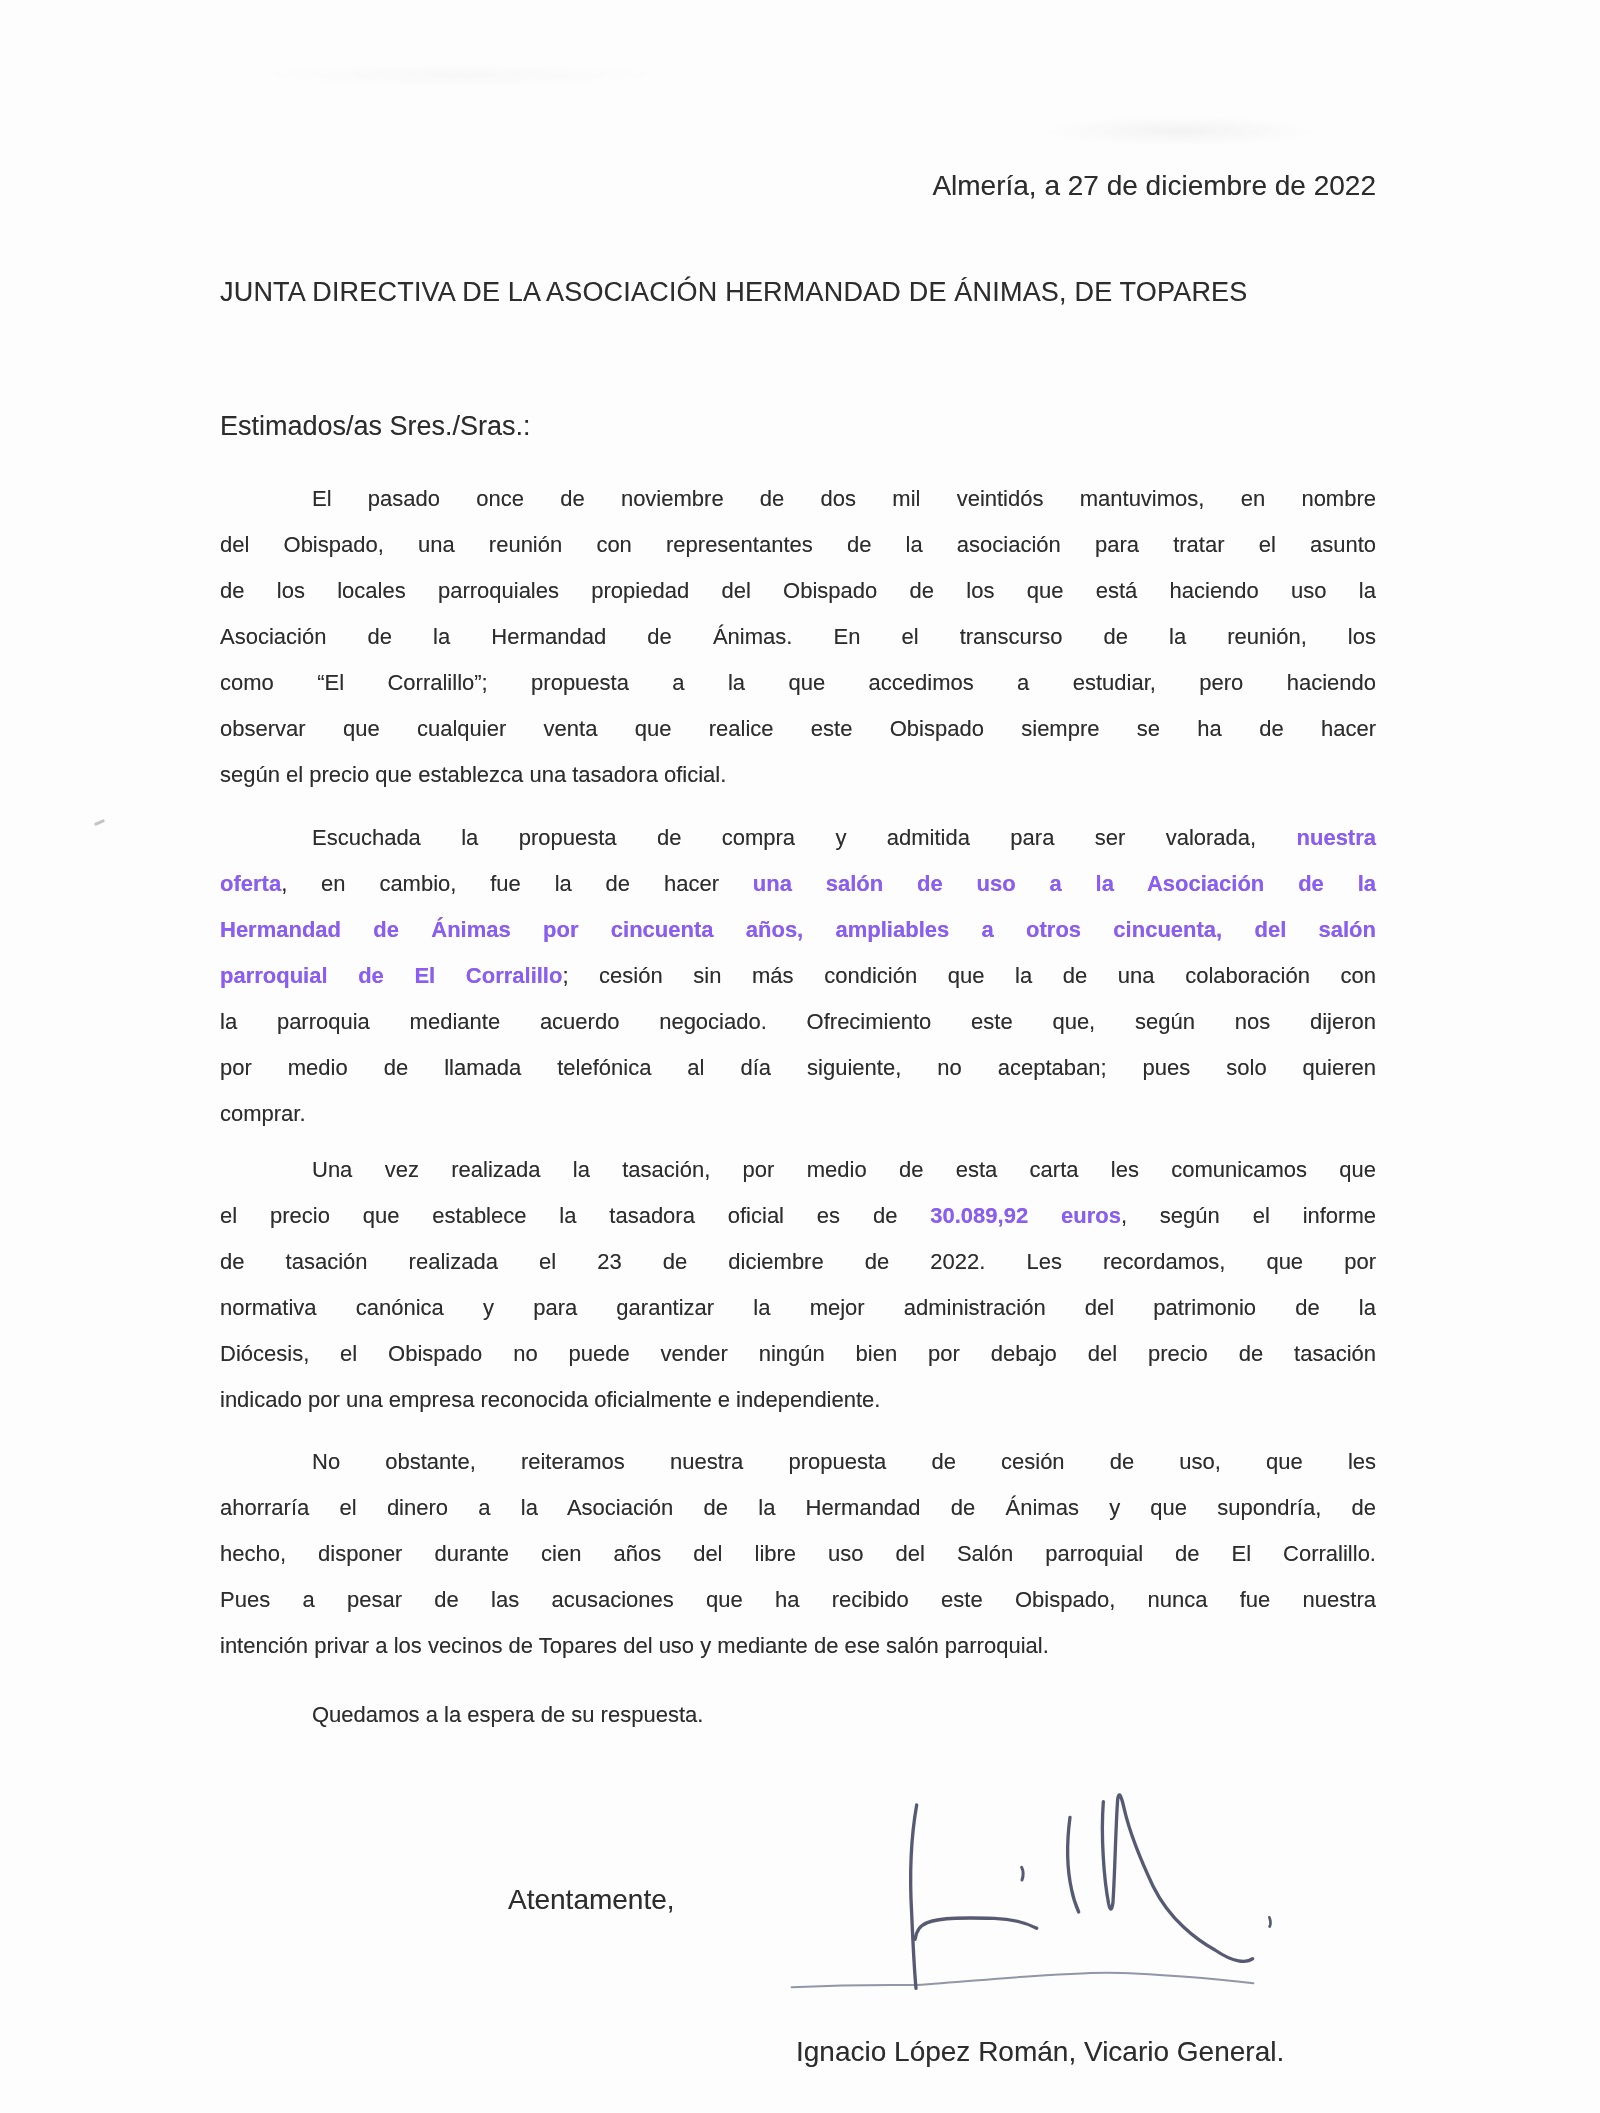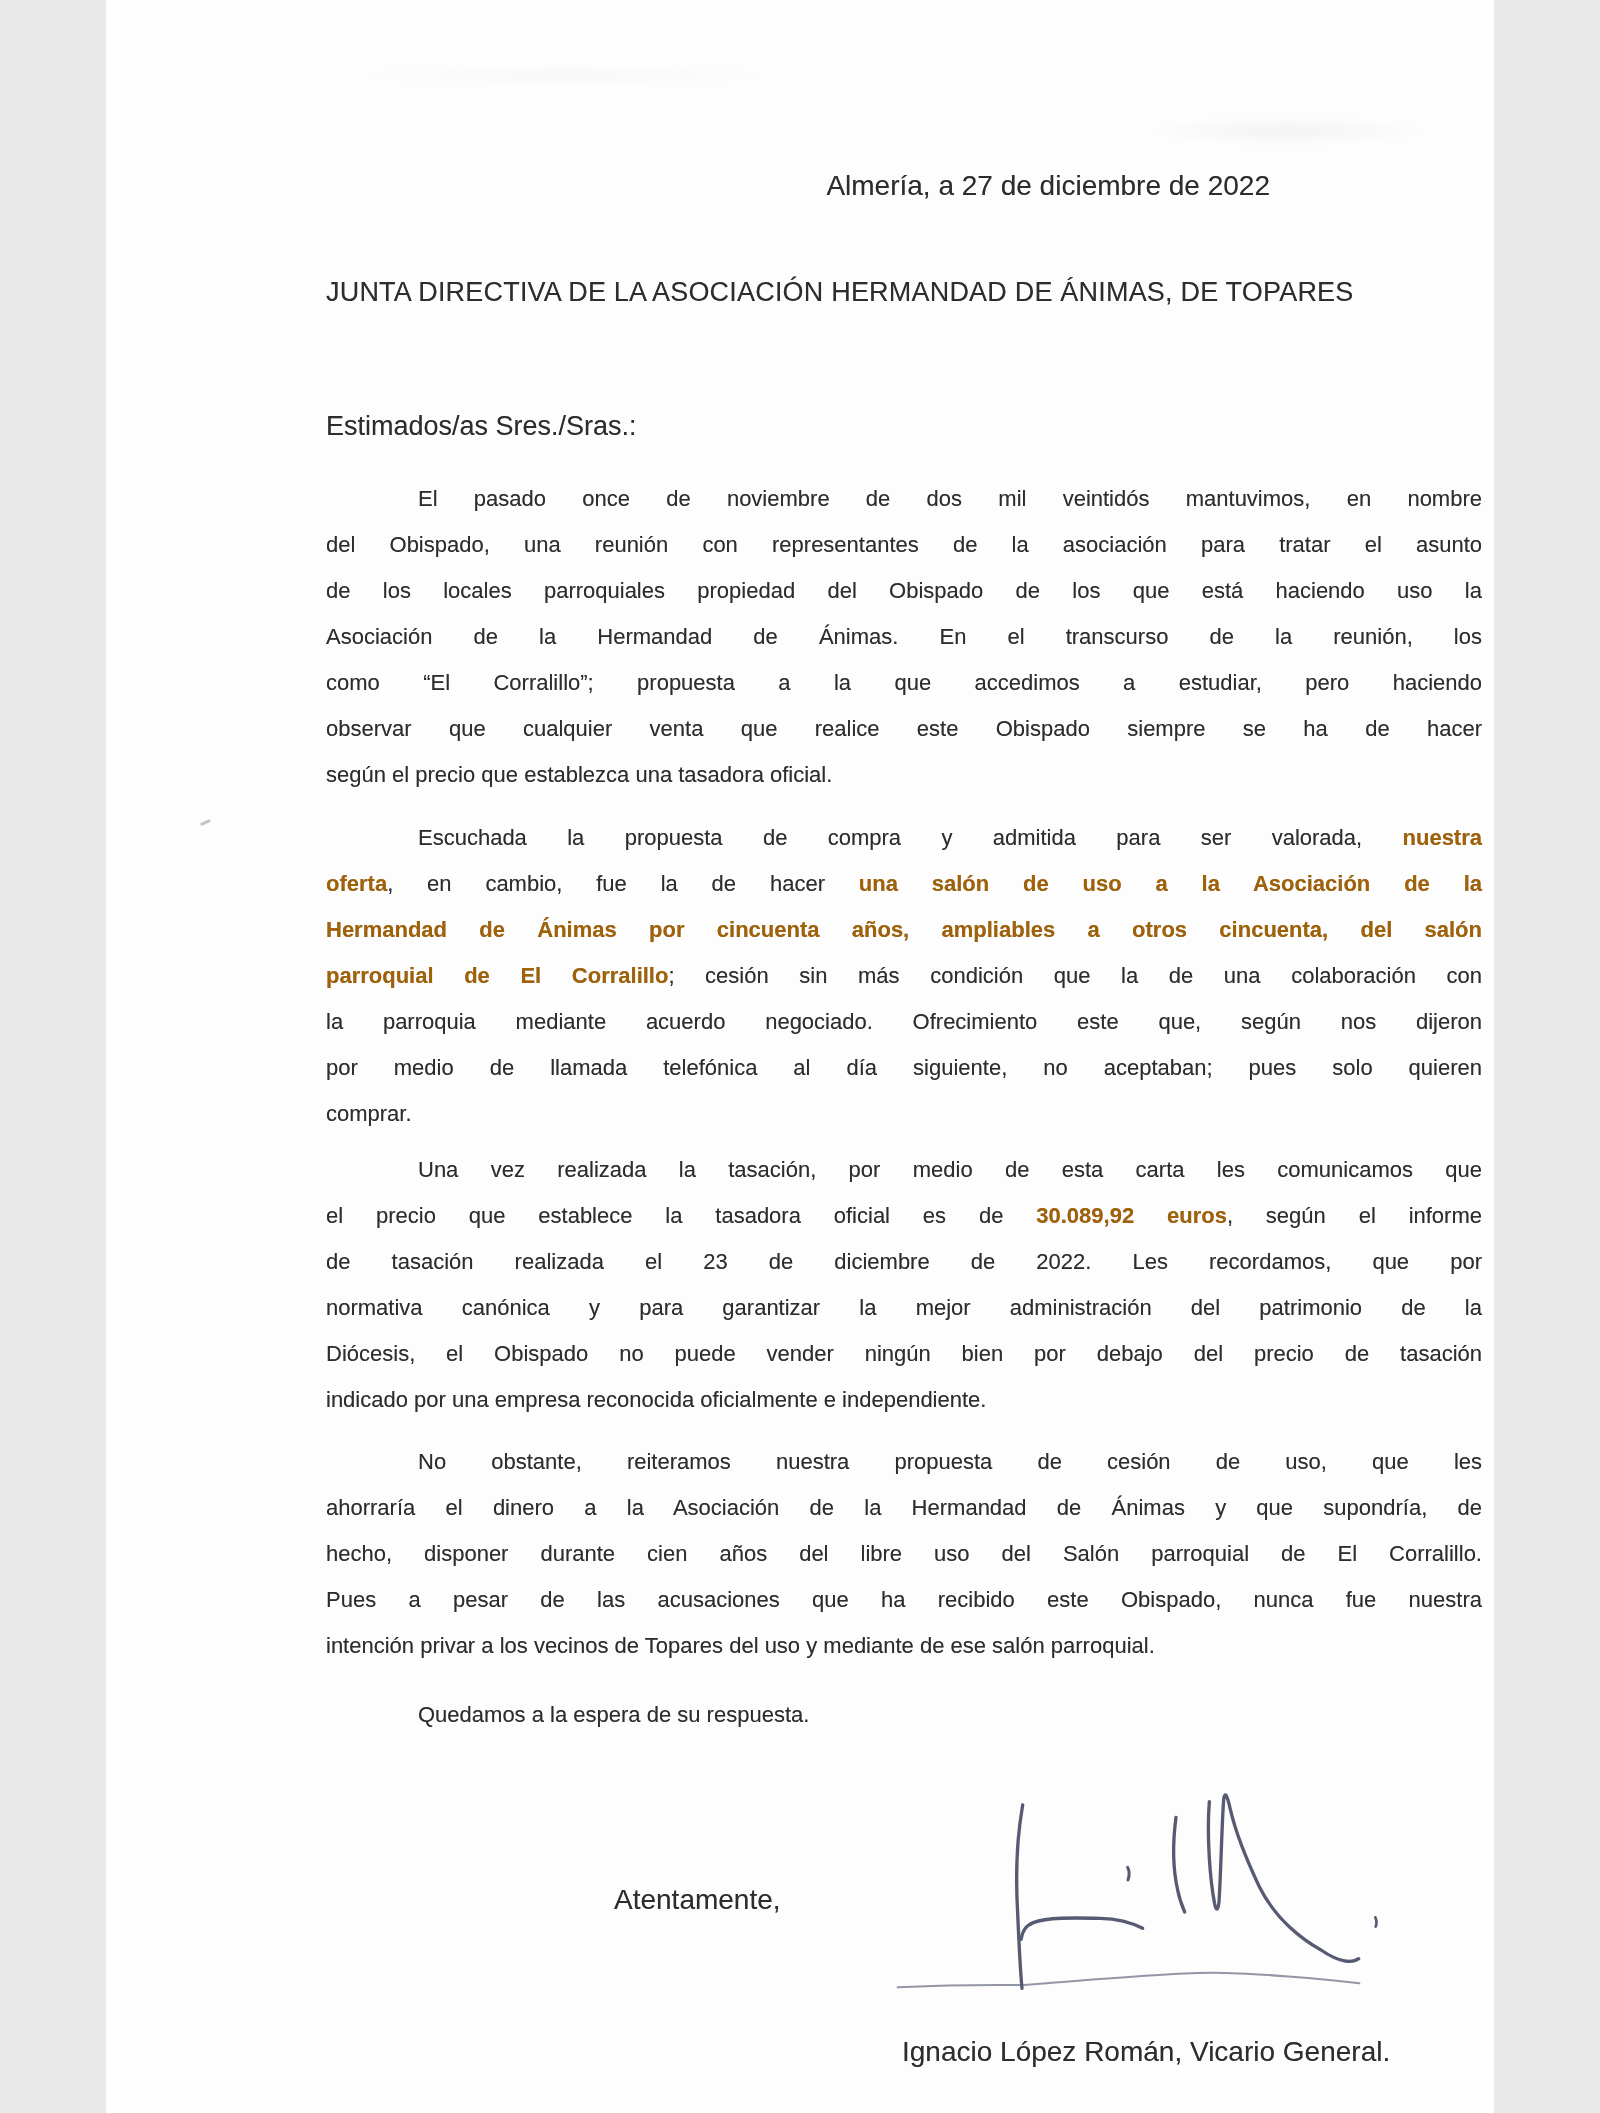--- a/index.html
+++ b/index.html
@@ -1,18 +1,18 @@
 <!DOCTYPE html>
 <html><head>
 <meta charset="utf-8">
 <style>
   html,body{margin:0;padding:0;background:#e8e8e8;}
   .page{
     position:relative;
-    width:1388px;
+    width:1600px;
     height:2113px;
     margin:0 auto;
     background:#fdfdfd;
     font-family:"Liberation Sans", sans-serif;
     color:#2d2d2d;
     overflow:hidden;
     text-shadow:0 0 0.5px rgba(0,0,0,0.35);
   }
   .date-line{
     position:absolute;
@@ -47,21 +47,21 @@
   .para:nth-child(5){margin-top:23px;}
   .line{
     height:46px; line-height:46px;
     text-align:justify;
     -moz-text-align-last:justify;
     text-align-last:justify;
     white-space:normal;
   }
   .line.last{ text-align-last:left; -moz-text-align-last:left; }
   .line.first{ padding-left:92px; }
-  .b{ font-weight:bold; color:#a16207; }
+  .b{ font-weight:bold; color:#8b5cf6; }
   .valediction{
     position:absolute;
     left:508px; top:1880px;
     font-size:28px; line-height:40px;
     white-space:nowrap;
   }
   .signature-svg{
     position:absolute;
     left:760px; top:1780px;
     width:520px; height:240px;

